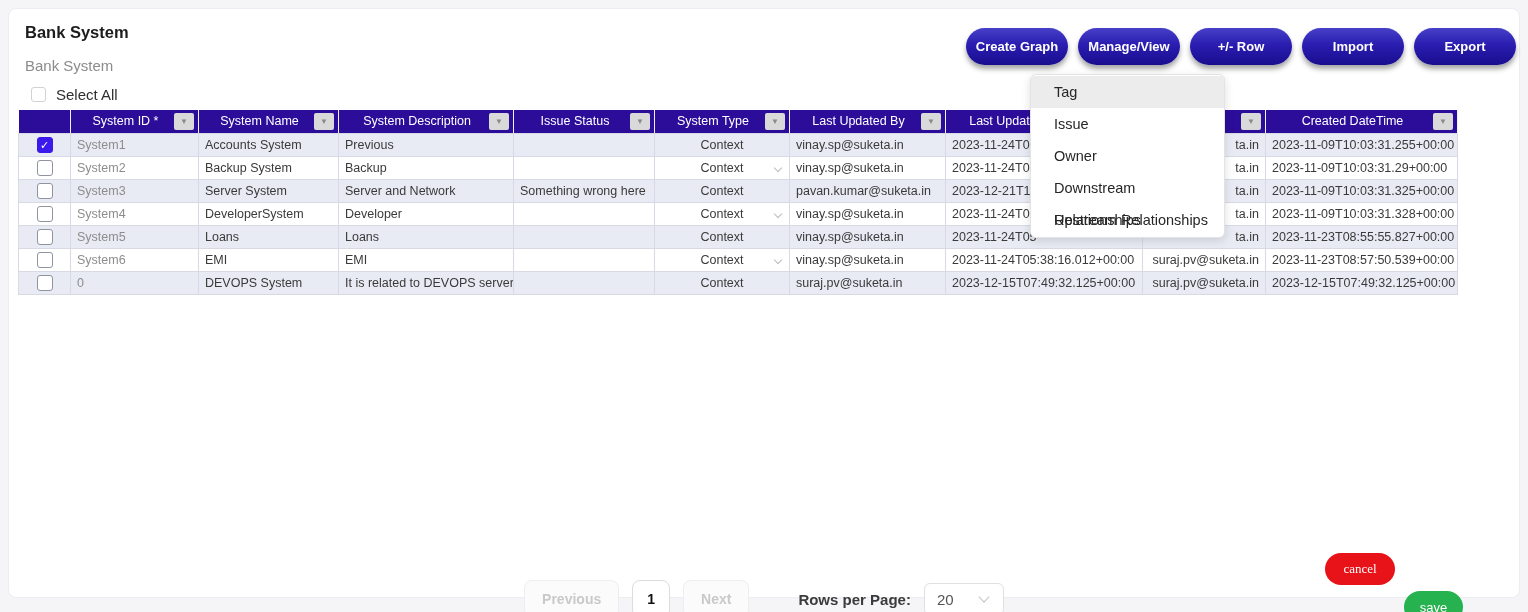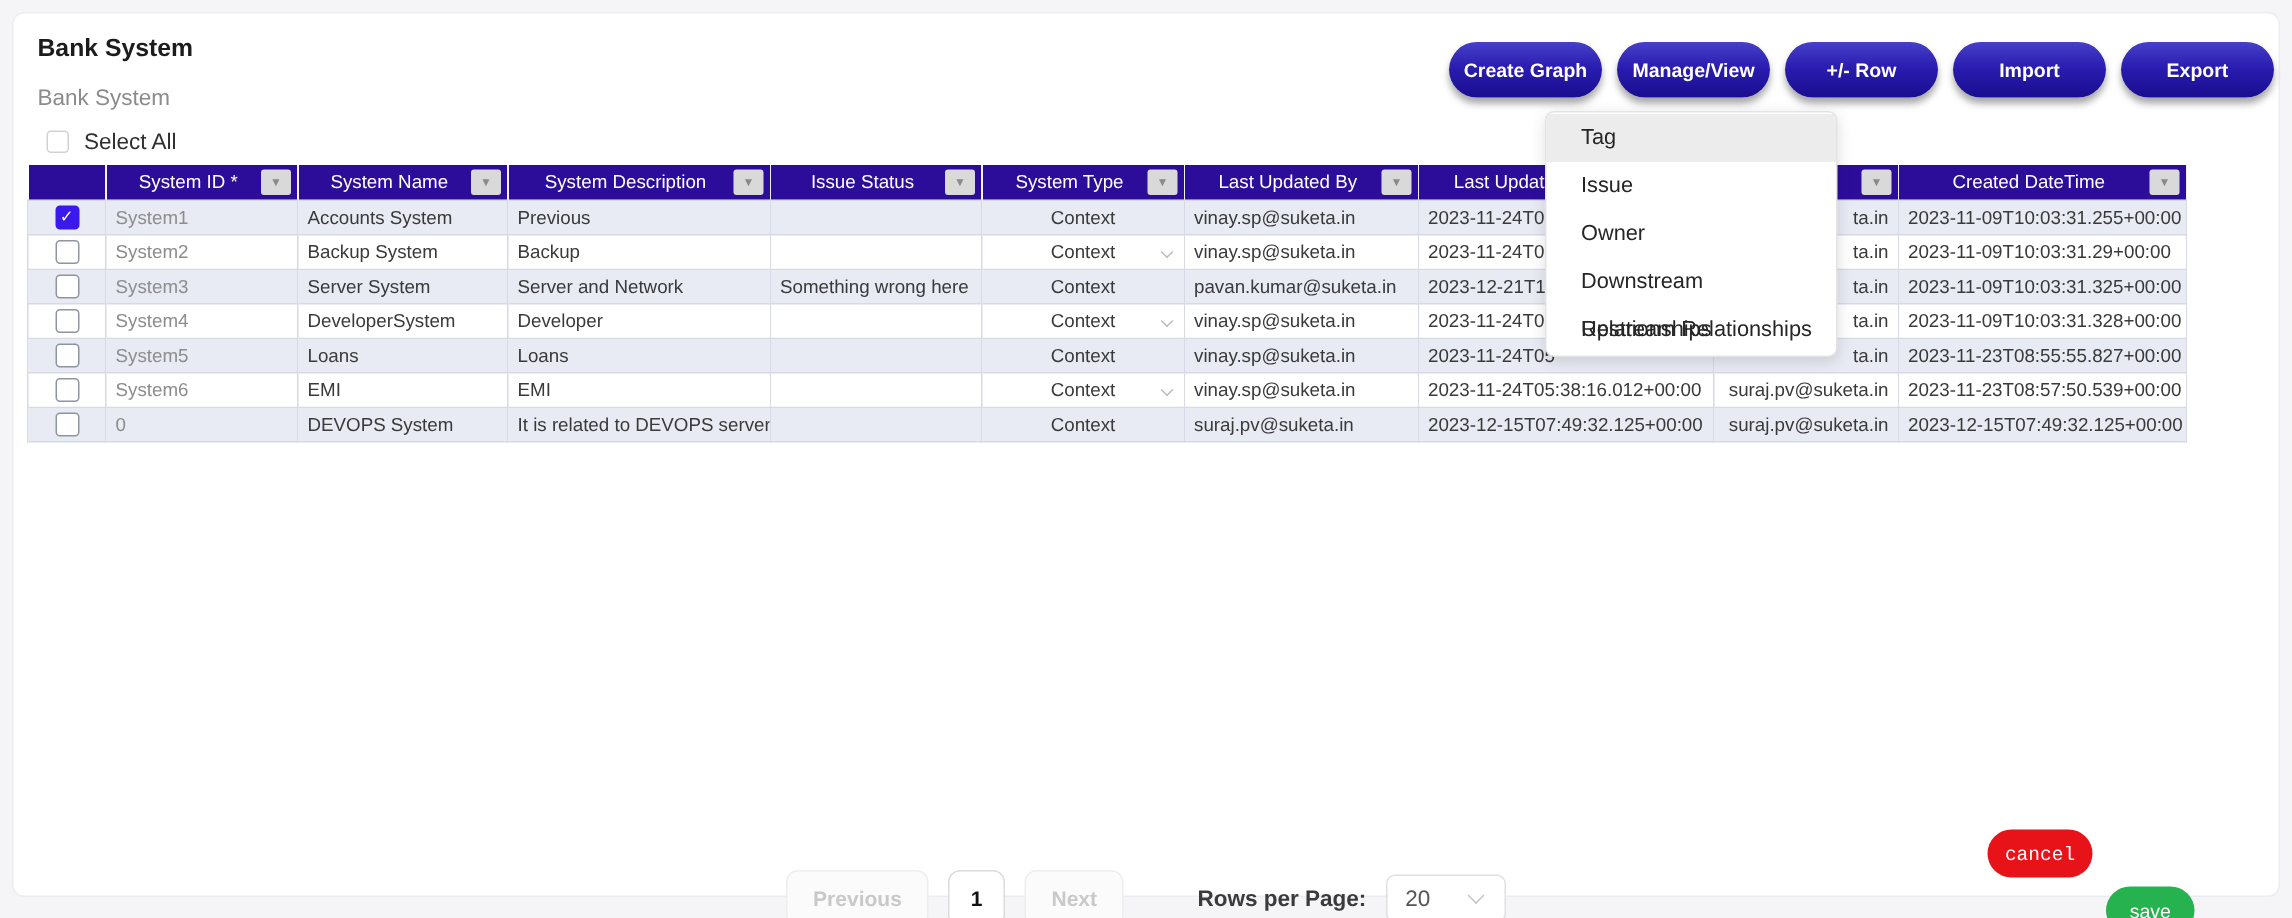--- a/index.html
+++ b/index.html
@@ -110,21 +110,21 @@
   .rpp-select .chev {
     width: 8px; height: 8px; border: solid #c4c4c4; border-width: 0 0 1.5px 1.5px;
     transform: rotate(-45deg); margin-top: -4px;
   }
 
   
   .footer-actions { position: absolute; top: 544px; right: 56px; display: flex; gap: 9px; }
   .btn-cancel {
     width: 70px; height: 32px; border: none; border-radius: 16px; cursor: pointer;
     background: #e81219; color: #ffffff; font-size: 13px;
-    font-family: Liberation Mono, monospace;
+    font-family: Liberation Serif, serif;
   }
   .btn-save {
     width: 59px; height: 32px; border: none; border-radius: 16px; cursor: pointer;
     background: #26b24f; color: #ffffff; font-size: 13px;
     font-family: "Liberation Sans", "DejaVu Sans", sans-serif;
     margin-top: 38px;
   }
 </style>
 </head>
 <body>

